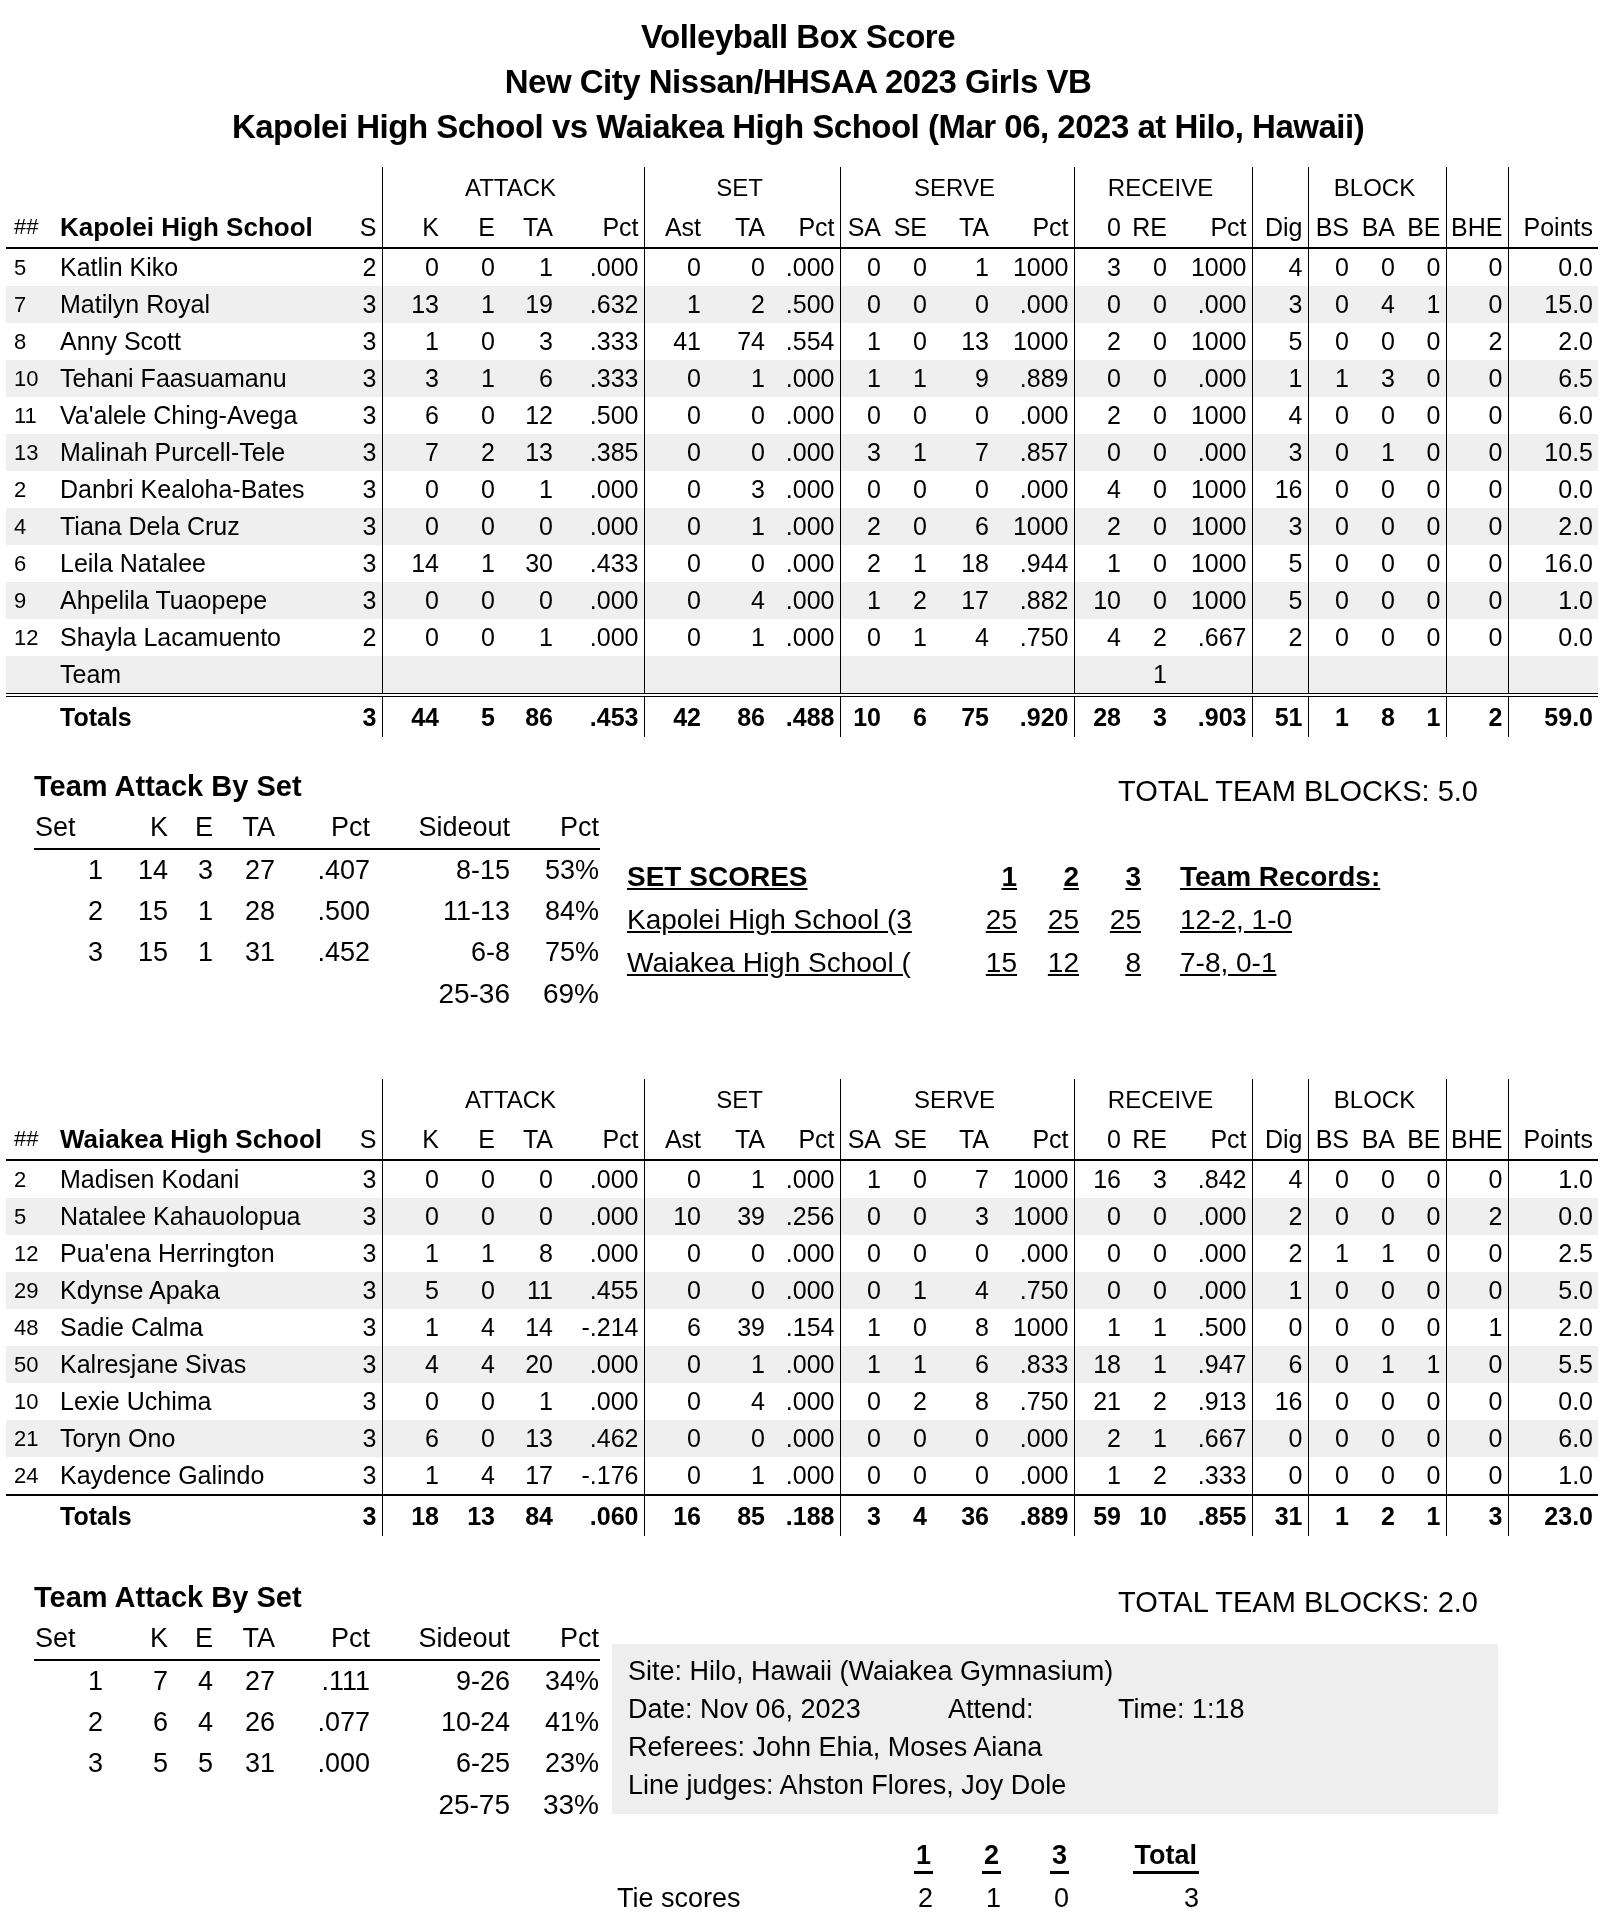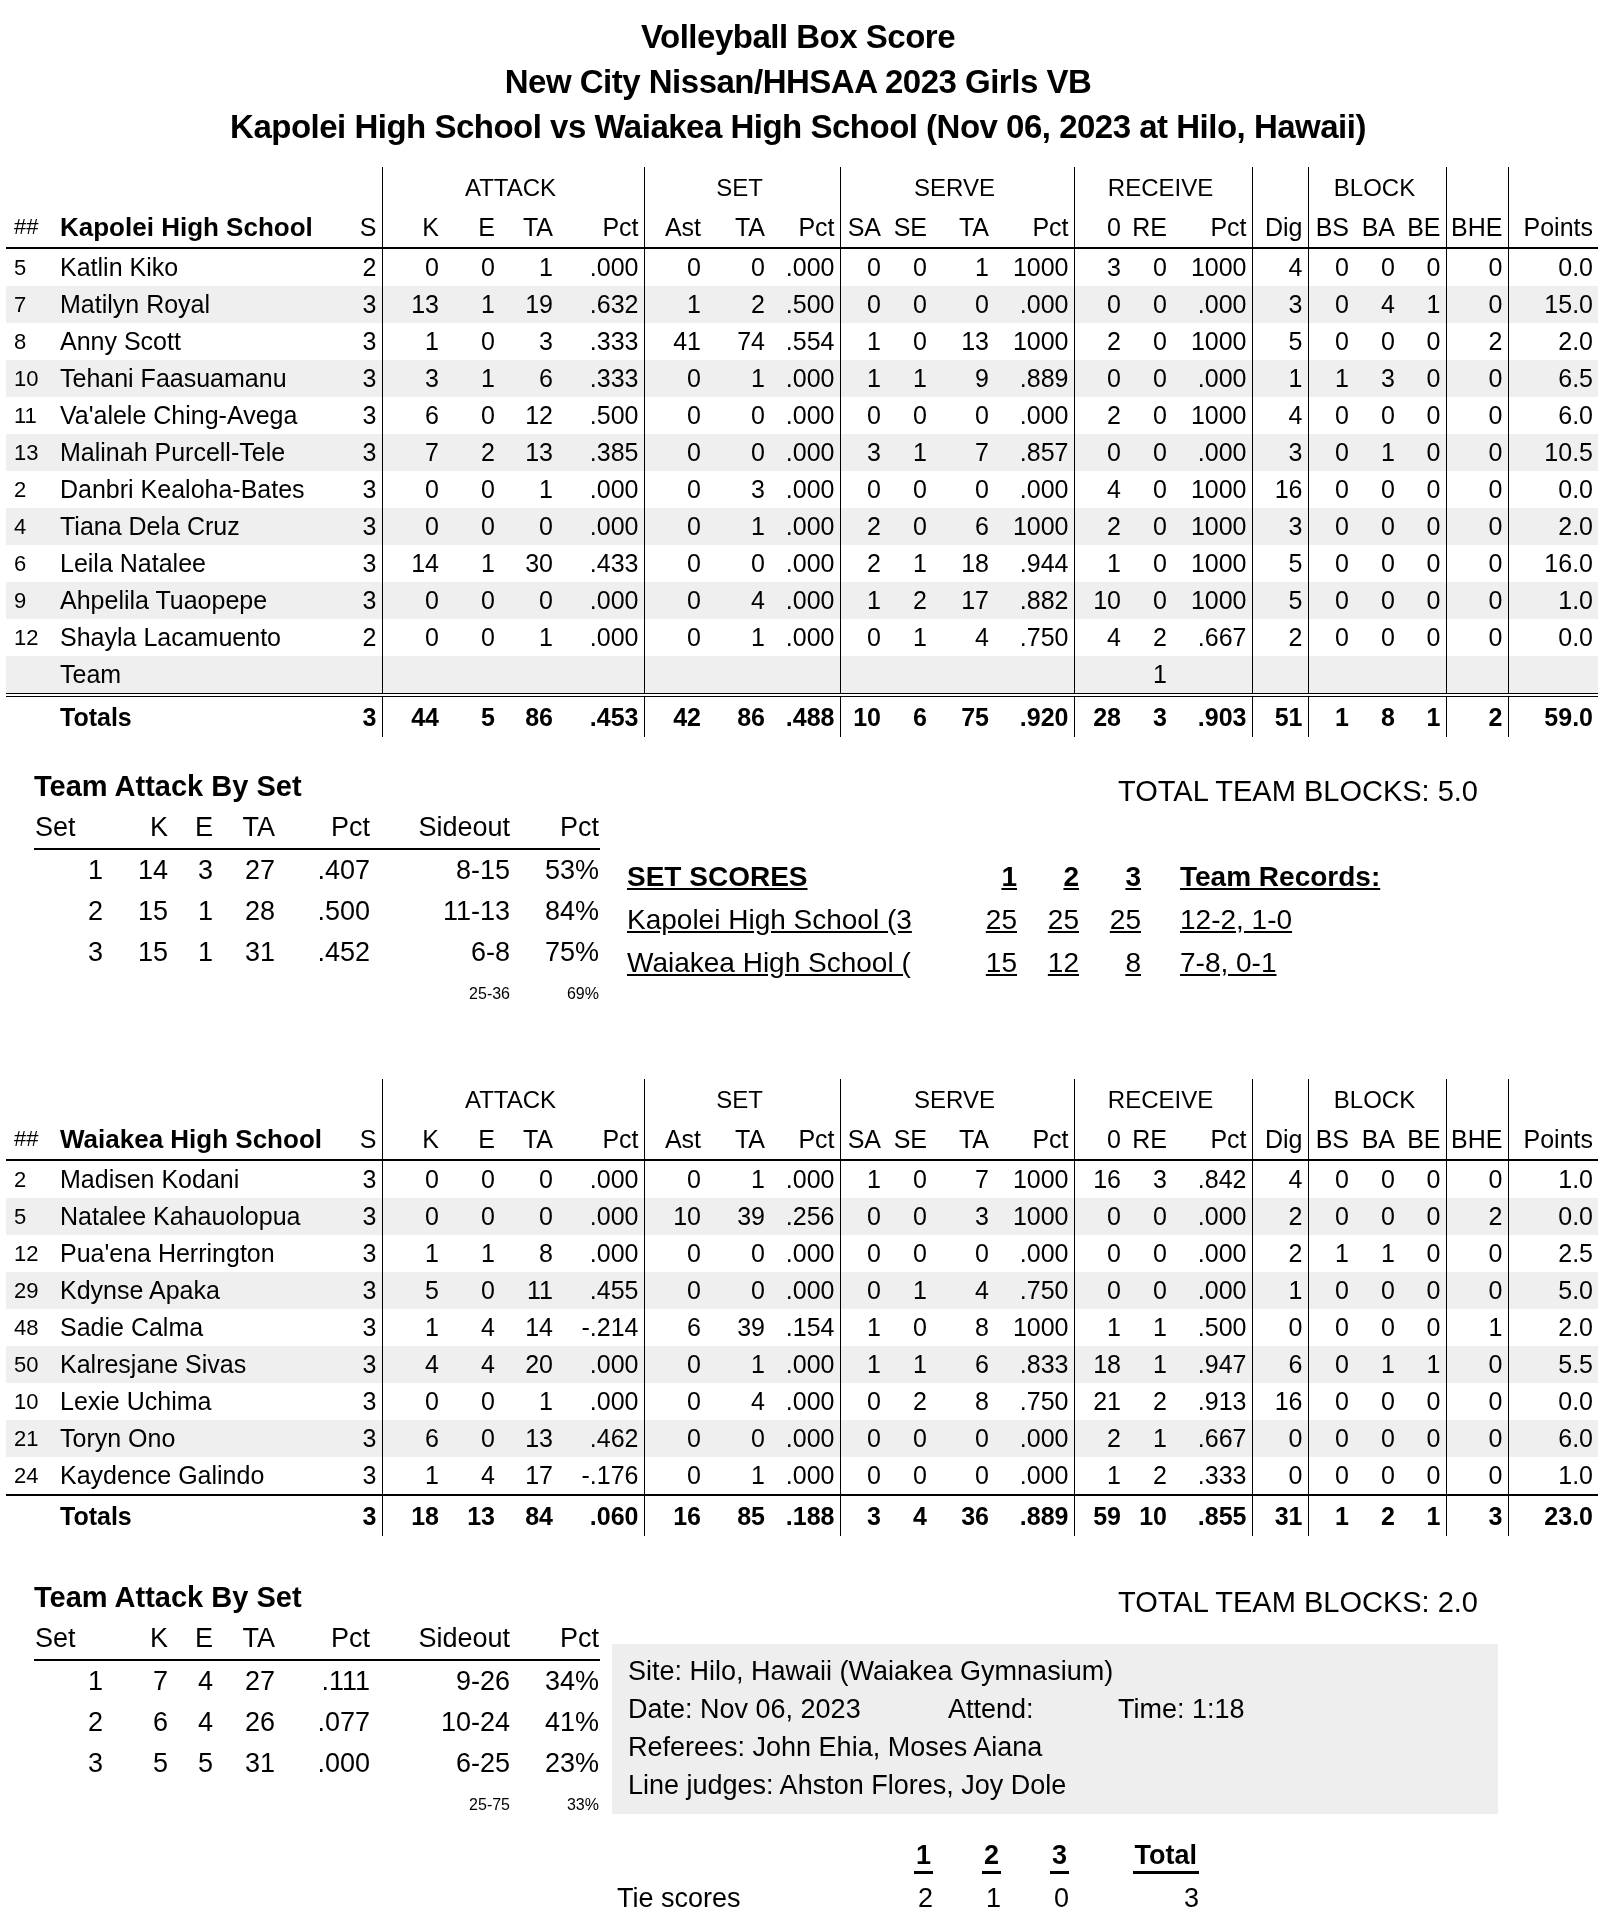--- a/index.html
+++ b/index.html
@@ -34,21 +34,21 @@
   .row2 { display: flex; align-items: flex-start; margin-top: 28px; }
   .row2.second { margin-top: 40px; }
 
   .ta-block { flex: 0 0 auto; margin-left: 34px; width: 566px; }
   .ta-title { font-size: 29px; font-weight: 700; line-height: 42px; }
   table.ta-table { border-collapse: collapse; width: 566px; table-layout: fixed; }
   .ta-table td { font-size: 27px; line-height: 39px; white-space: nowrap; }
   .ta-table tr.ta-hdr td { border-bottom: 2px solid #000; }
   .ta-table td.l { text-align: left; }
   .ta-table td.r { text-align: right; }
-  .ta-table tr.ta-total td { font-size: 16px; line-height: 40px; }
+  .ta-table tr.ta-total td { font-size: 28px; line-height: 40px; }
 
   .right-col { flex: 1 1 auto; min-width: 0; }
   .blocks-line { margin-top: 6px; text-align: right; padding-right: 118px; font-size: 29px; line-height: 40px; }
 
   table.ss-table { border-collapse: collapse; margin: 44px 0 0 26px; table-layout: fixed; }
   .ss-table td { font-size: 28px; line-height: 41px; white-space: nowrap; text-decoration: underline; }
   .ss-table td.l { text-align: left; }
   .ss-table td.r { text-align: right; }
   .ss-table td.rec { text-align: left; padding-left: 38px; }
   .ss-table tr.ss-hdr td { font-weight: 700; }
@@ -66,21 +66,21 @@
   .tie-table .hd span { border-bottom: 3px solid #000; padding: 0 2px 1px 2px; }
 </style>
 </head>
 <body>
 
 <div class="page">
 
   <div class="titles">
     <div>Volleyball Box Score</div>
     <div>New City Nissan/HHSAA 2023 Girls VB</div>
-    <div>Kapolei High School vs Waiakea High School (Nov 06, 2023 at Hilo, Hawaii)</div>
+    <div>Kapolei High School vs Waiakea High School (Mar 06, 2023 at Hilo, Hawaii)</div>
   </div>
 
   <table class="stats kapolei">
     <colgroup>
       <col style="width:42px">
         <col style="width:300px">
         <col style="width:34px">
       <col style="width:62px">
         <col style="width:56px">
         <col style="width:58px">

